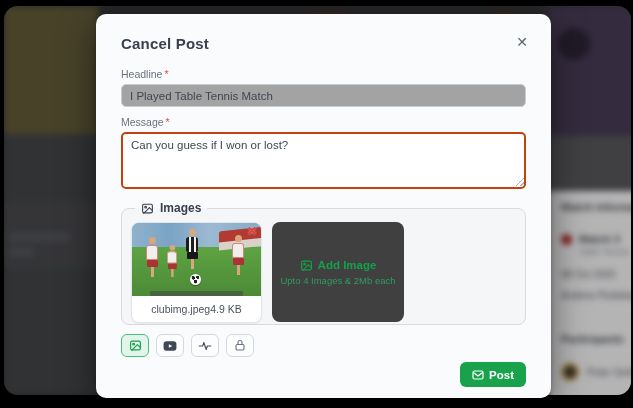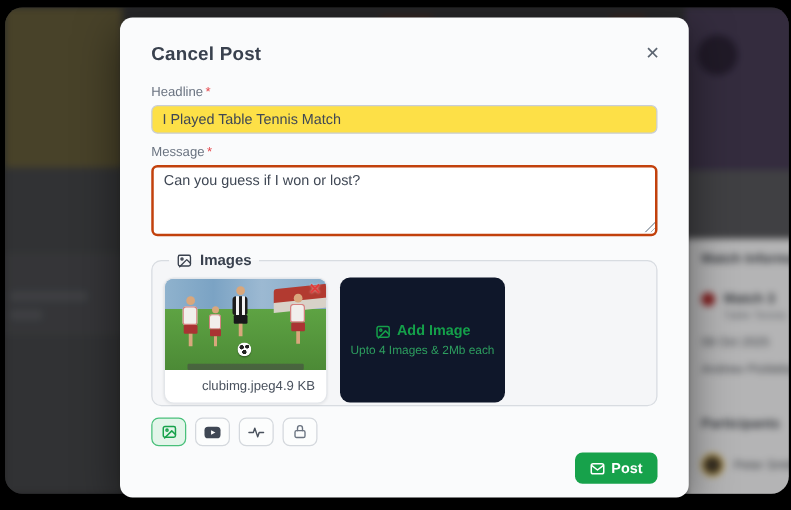--- a/index.html
+++ b/index.html
@@ -40,21 +40,21 @@
   .dim { position:absolute; inset:0; background:rgba(0,0,0,0.10); }
 
   
   .modal { position:absolute; left:96px; top:14px; width:455px; height:384px; background:#fafbfc; border-radius:10px; box-shadow:0 10px 35px rgba(0,0,0,.5); padding:0 25px; }
   .m-header { padding-top:21px; display:flex; justify-content:space-between; align-items:flex-start; }
   .m-title { font-size:15px; font-weight:bold; color:#39414e; letter-spacing:.2px; }
   .m-close { background:none; border:none; cursor:pointer; color:#5b6470; font-size:14px; line-height:14px; padding:2px; margin:-2px -4px 0 0; }
 
   .field-label { margin-top:16px; font-size:10.5px; color:#6a7380; }
   .req { color:#e5484d; margin-left:2px; }
-  .text-input { display:block; margin-top:4px; width:100%; height:23px; border:1px solid #c9ced6; border-radius:5px; background:#fde047; padding:0 8px; font-size:11.5px; color:#3f4754; font-family:"Liberation Sans", sans-serif; outline:none; }
+  .text-input { display:block; margin-top:4px; width:100%; height:23px; border:1px solid #c9ced6; border-radius:5px; background:#a3a3a3; padding:0 8px; font-size:11.5px; color:#3f4754; font-family:"Liberation Sans", sans-serif; outline:none; }
   .field-label.msg { margin-top:9px; }
   .text-area { display:block; margin-top:4px; width:100%; height:57px; border:2px solid #c2410c; border-radius:5px; background:#fff; padding:5px 8px; font-size:11.5px; color:#3f4754; font-family:"Liberation Sans", sans-serif; resize:none; outline:none; position:relative; }
   .ta-wrap { position:relative; }
   .ta-grip { position:absolute; right:2px; bottom:3px; width:9px; height:9px; pointer-events:none;
     background:repeating-linear-gradient(-45deg, transparent 0 2px, #aab1ba 2px 3px);
     clip-path:polygon(100% 0, 100% 100%, 0 100%); }
 
   fieldset.images { margin-top:12px; border:1px solid #d8dce1; border-radius:8px; background:#f5f6f8; height:124px; padding:7px 9px 0 9px; }
   fieldset.images legend { display:flex; align-items:center; gap:6px; margin-left:4px; padding:0 6px; font-size:12px; font-weight:bold; color:#39414e; }
   .img-row { display:flex; gap:10px; }
@@ -72,23 +72,23 @@
   .p-shorts { width:11px; height:7px; background:#17181a; margin:0 auto; border-radius:1px; }
   .p-shorts.red { background:#a33; }
   .p-legs { width:3px; height:10px; background:#d9a77c; margin:0 auto; }
   .ball { position:absolute; left:58px; bottom:11px; width:11px; height:11px; border-radius:50%; background:
       radial-gradient(circle at 30% 35%, #222 1.6px, transparent 1.9px),
       radial-gradient(circle at 70% 30%, #222 1.4px, transparent 1.7px),
       radial-gradient(circle at 50% 70%, #222 1.6px, transparent 1.9px),
       #fdfdfd; box-shadow:0 1px 1px rgba(0,0,0,.35); }
   .watermark { position:absolute; left:14%; bottom:0; width:72%; height:5px; background:rgba(70,70,70,.55); border-radius:1px; }
   .remove-x { position:absolute; top:2px; right:4px; background:none; border:none; cursor:pointer; color:#e23d3d; font-size:12px; font-weight:bold; line-height:12px; text-shadow:0 0 2px rgba(255,255,255,.6); }
-  .img-caption { height:26px; display:flex; align-items:center; justify-content:flex-end; padding:0 9px; font-size:10.5px; color:#4a525e; }
-
-  .add-tile { width:132px; height:100px; background:#0f172a; border-radius:8px; display:flex; flex-direction:column; align-items:center; justify-content:center; gap:3px; cursor:pointer; border:none; }
+  .img-caption { height:26px; display:flex; align-items:center; justify-content:center; padding:0 9px; font-size:10.5px; color:#4a525e; }
+
+  .add-tile { width:132px; height:100px; background:#404040; border-radius:8px; display:flex; flex-direction:column; align-items:center; justify-content:center; gap:3px; cursor:pointer; border:none; }
   .add-main { display:flex; align-items:center; gap:5px; font-size:11.5px; font-weight:bold; color:#14a04a; }
   .add-hint { font-size:9.5px; color:#2d9e5f; }
 
   .attach-row { margin-top:9px; display:flex; gap:7px; }
   .attach-btn { width:28px; height:23px; border:1px solid #d4d8dd; border-radius:6px; background:#fcfdfd; display:flex; align-items:center; justify-content:center; cursor:pointer; padding:0; }
   .attach-btn.active { background:#e3f5ea; border-color:#48c07a; }
 
   .m-footer { position:absolute; right:25px; bottom:11px; display:flex; gap:8px; }
   .btn { height:25px; border:none; border-radius:6px; font-family:"Liberation Sans", sans-serif; font-size:11.5px; font-weight:bold; cursor:pointer; display:flex; align-items:center; gap:5px; padding:0 12px; }
   .btn.cancel { background:#e9ebee; color:#4d5560; }

